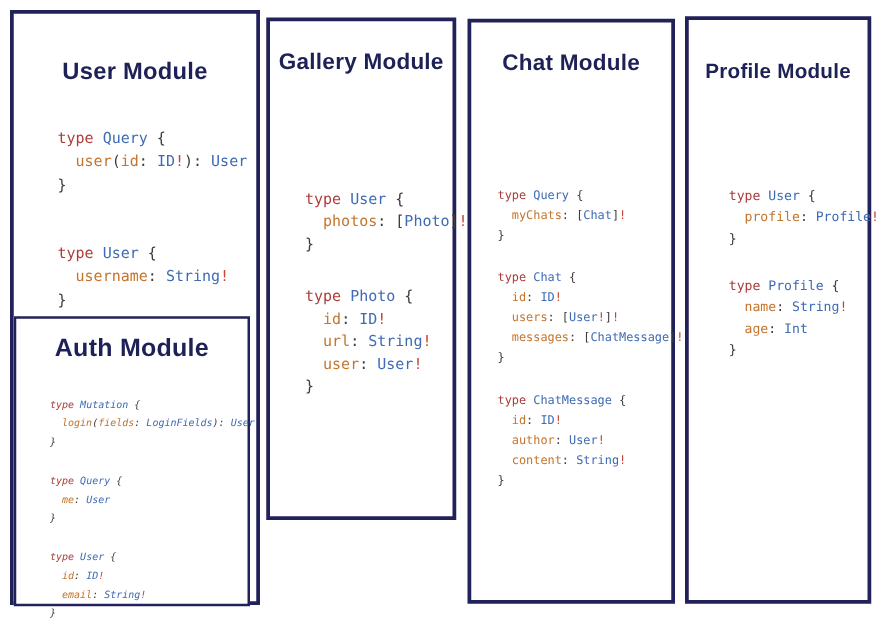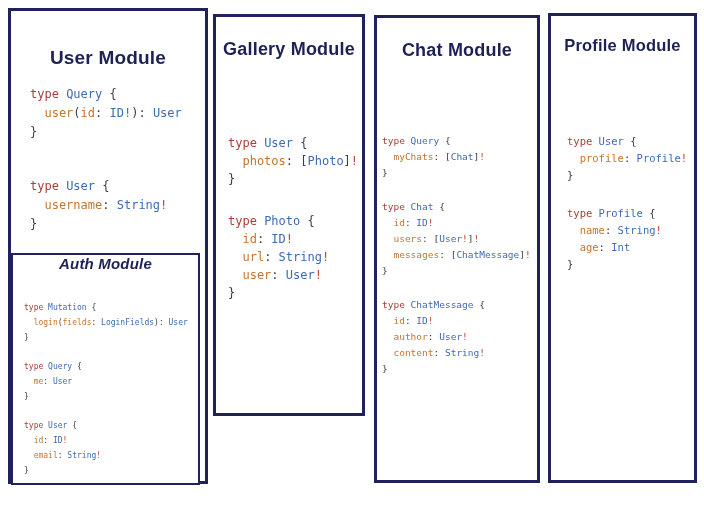--- a/index.html
+++ b/index.html
@@ -12,47 +12,47 @@
     box-sizing:border-box;
   }
   .module-title{
     margin:0;text-align:center;font-weight:700;color:var(--c-title,#1e2156);
     letter-spacing:.2px;line-height:1.15;
   }
   .code{
     position:absolute;font-family:"DejaVu Sans Mono",monospace;
     white-space:pre;color:var(--c-punct,#3d3d3d);
   }
-  .code-block{margin:0;}
+  .code-block{margin:16px;}
   .code-line{white-space:pre;}
   .tok-k{color:var(--c-keyword,#ab3e3a);}
   .tok-t{color:var(--c-type,#3e6bb4);}
   .tok-f{color:var(--c-field,#c4752e);}
   .tok-p{color:var(--c-punct,#3d3d3d);}
   .tok-b{color:var(--c-bang,#c44536);}
 
   
   .m-user   {left:8px;  top:8px;  width:200px; height:476px;}
   .m-gallery{left:213px; top:14px; width:152px; height:402px;}
   .m-chat   {left:374px; top:15px; width:166px; height:468px;}
   .m-profile{left:548px; top:13px; width:149px; height:470px;}
   .m-auth   {left:0px;  top:242px; width:189px; height:232px; border-width:2px;}
 
   
   .t-user   {padding-top:36px; font-size:19px;}
   .t-gallery{padding-top:22px; font-size:18px;}
   .t-chat   {padding-top:22px; font-size:18px;}
-  .t-profile{padding-top:20px; font-size:16.5px;}
-  .t-auth   {padding-top:0; font-size:15px;font-style:italic;}
+  .t-profile{padding-top:32px; font-size:16.5px;}
+  .t-auth   {padding-top:13px; font-size:20px;}
 
   
   .code-user   {left:19px; top:74px;  font-size:12px;   line-height:19px;}
   .code-user    .code-block{margin-bottom:35px;}
   .code-auth   {left:11px; top:45px;  font-size:8px;    line-height:15px;}
-  .code-auth    .code-block{margin-bottom:14px;}
+  .code-auth    .code-block{margin-bottom:14px;font-style:italic;}
   .code-gallery{left:12px; top:117px; font-size:12px;   line-height:18px;}
   .code-gallery .code-block{margin-bottom:24px;}
   .code-chat   {left:5px;  top:115px; font-size:9.5px;  line-height:16px;}
   .code-chat    .code-block{margin-bottom:18px;}
   .code-profile{left:16px; top:117px; font-size:10.5px; line-height:17px;}
   .code-profile .code-block{margin-bottom:21px;}
 </style>
 </head>
 <body>
 

